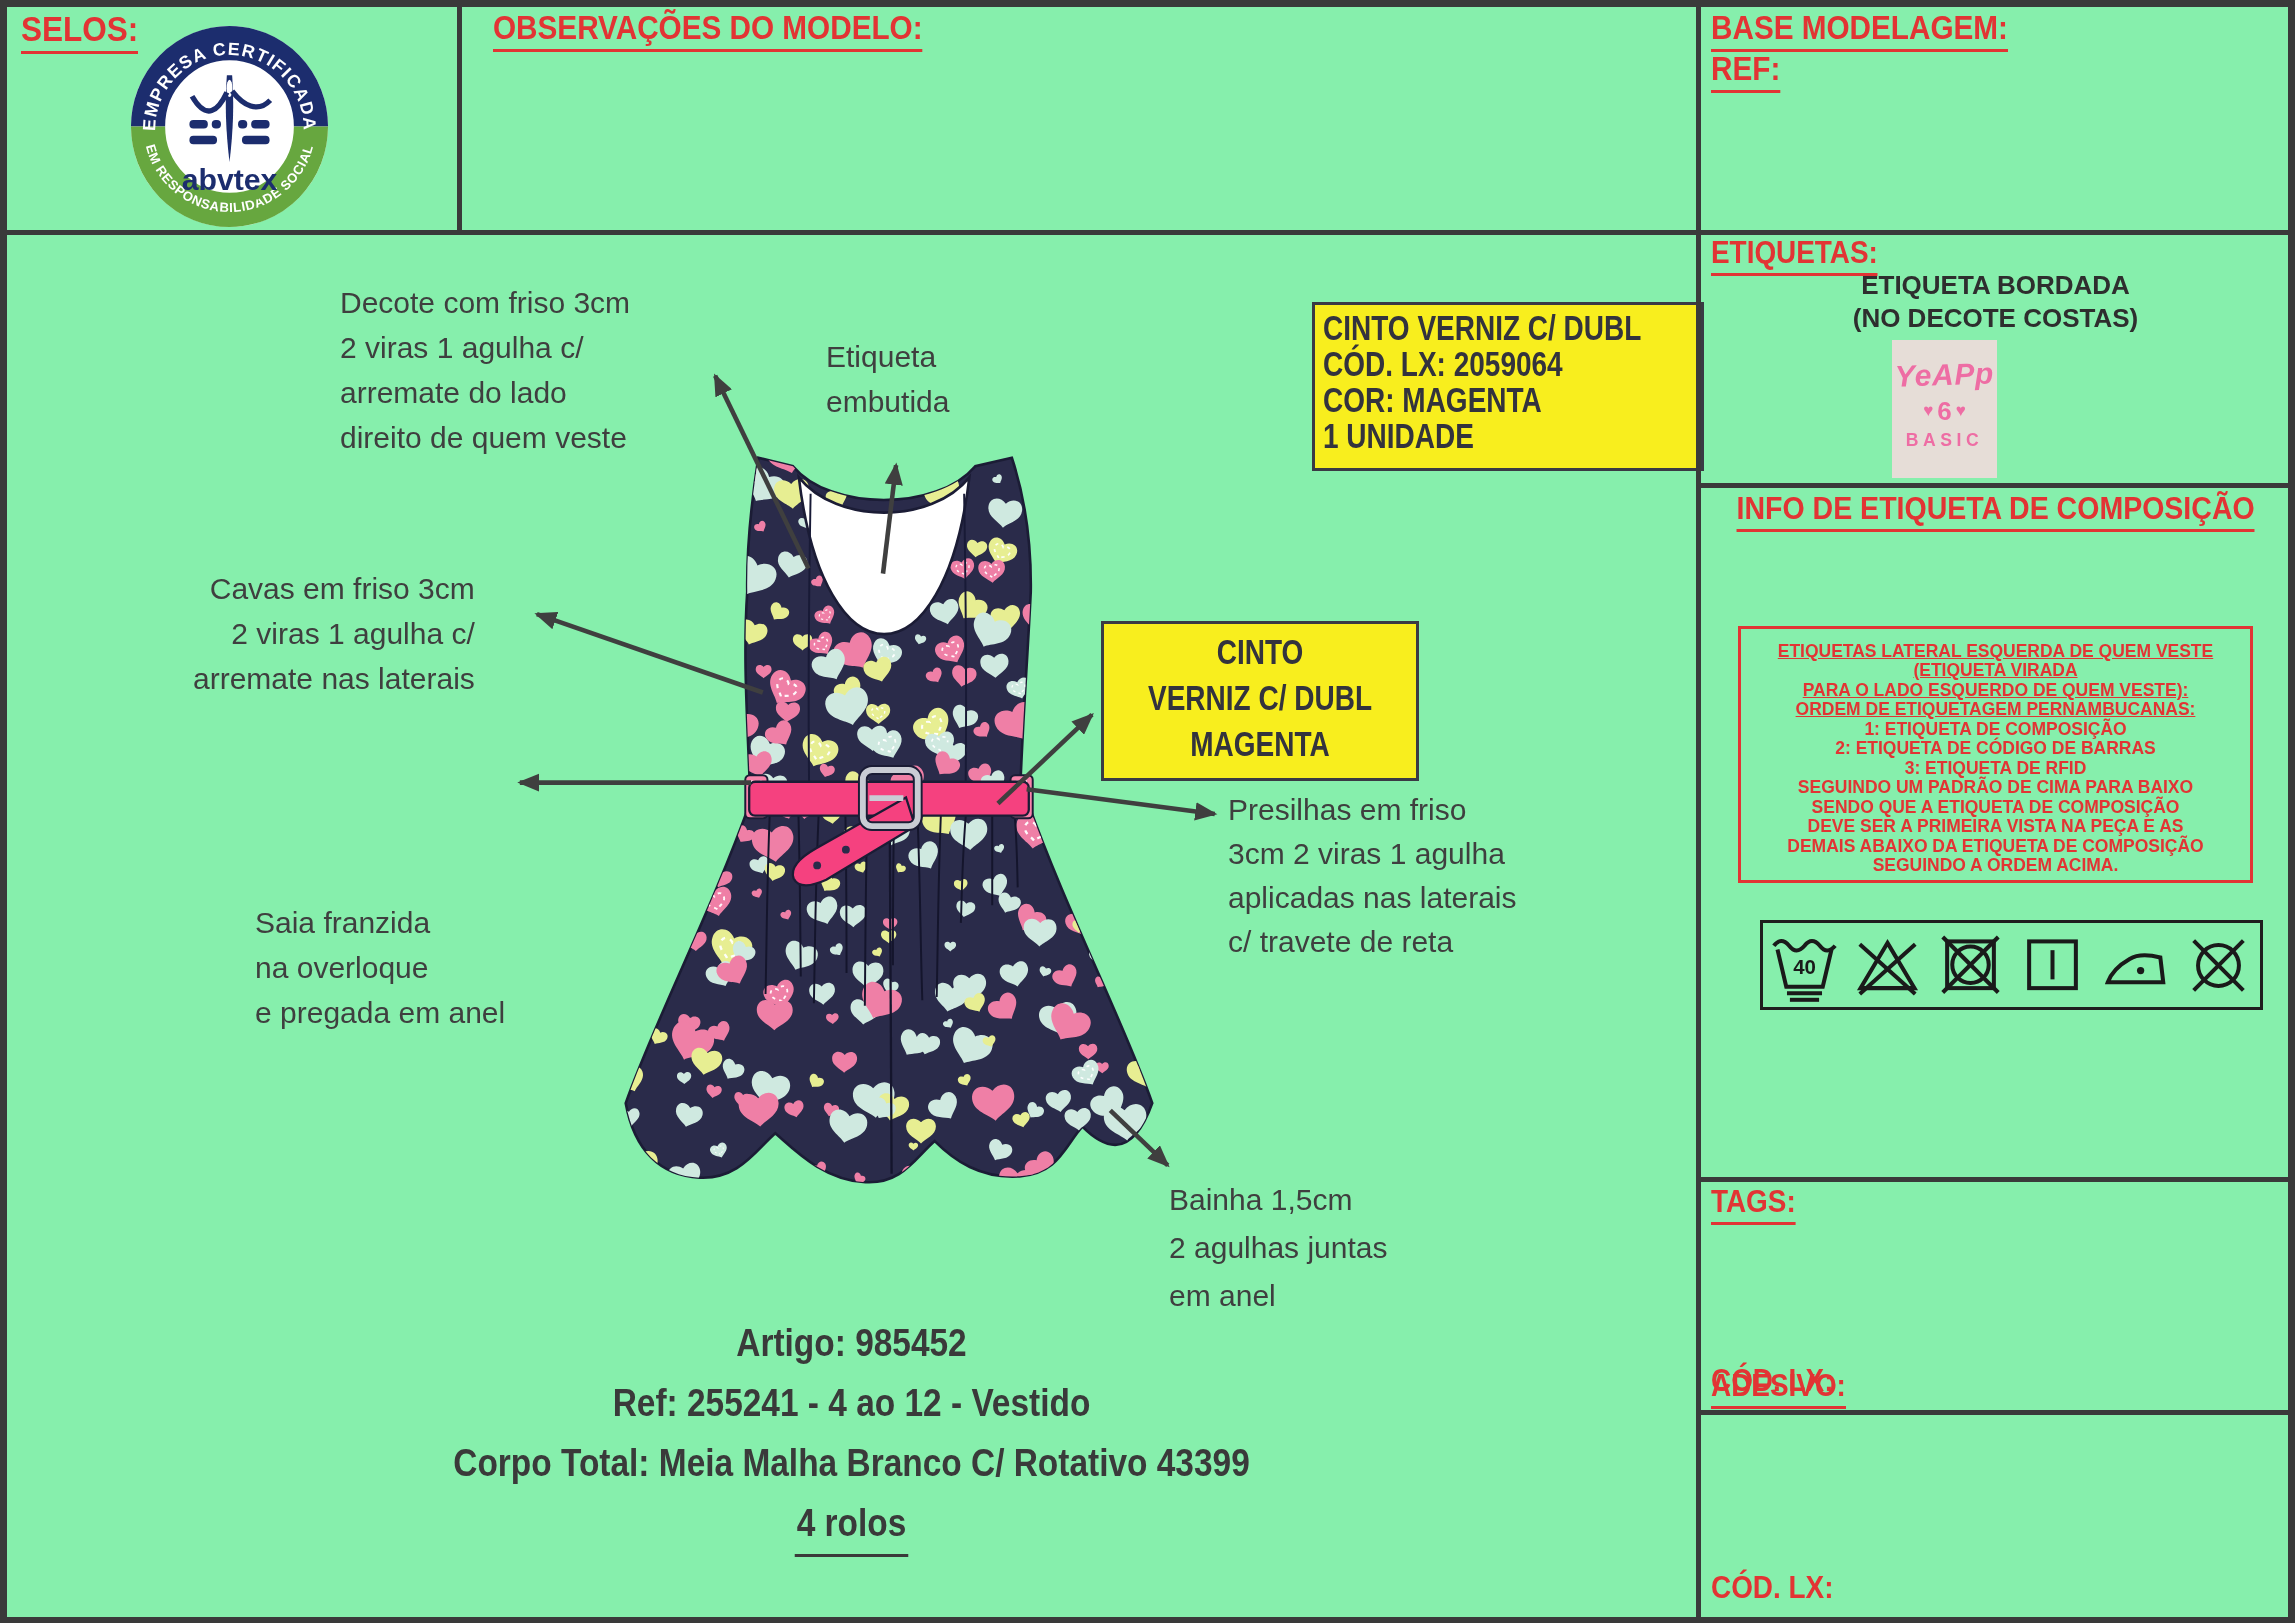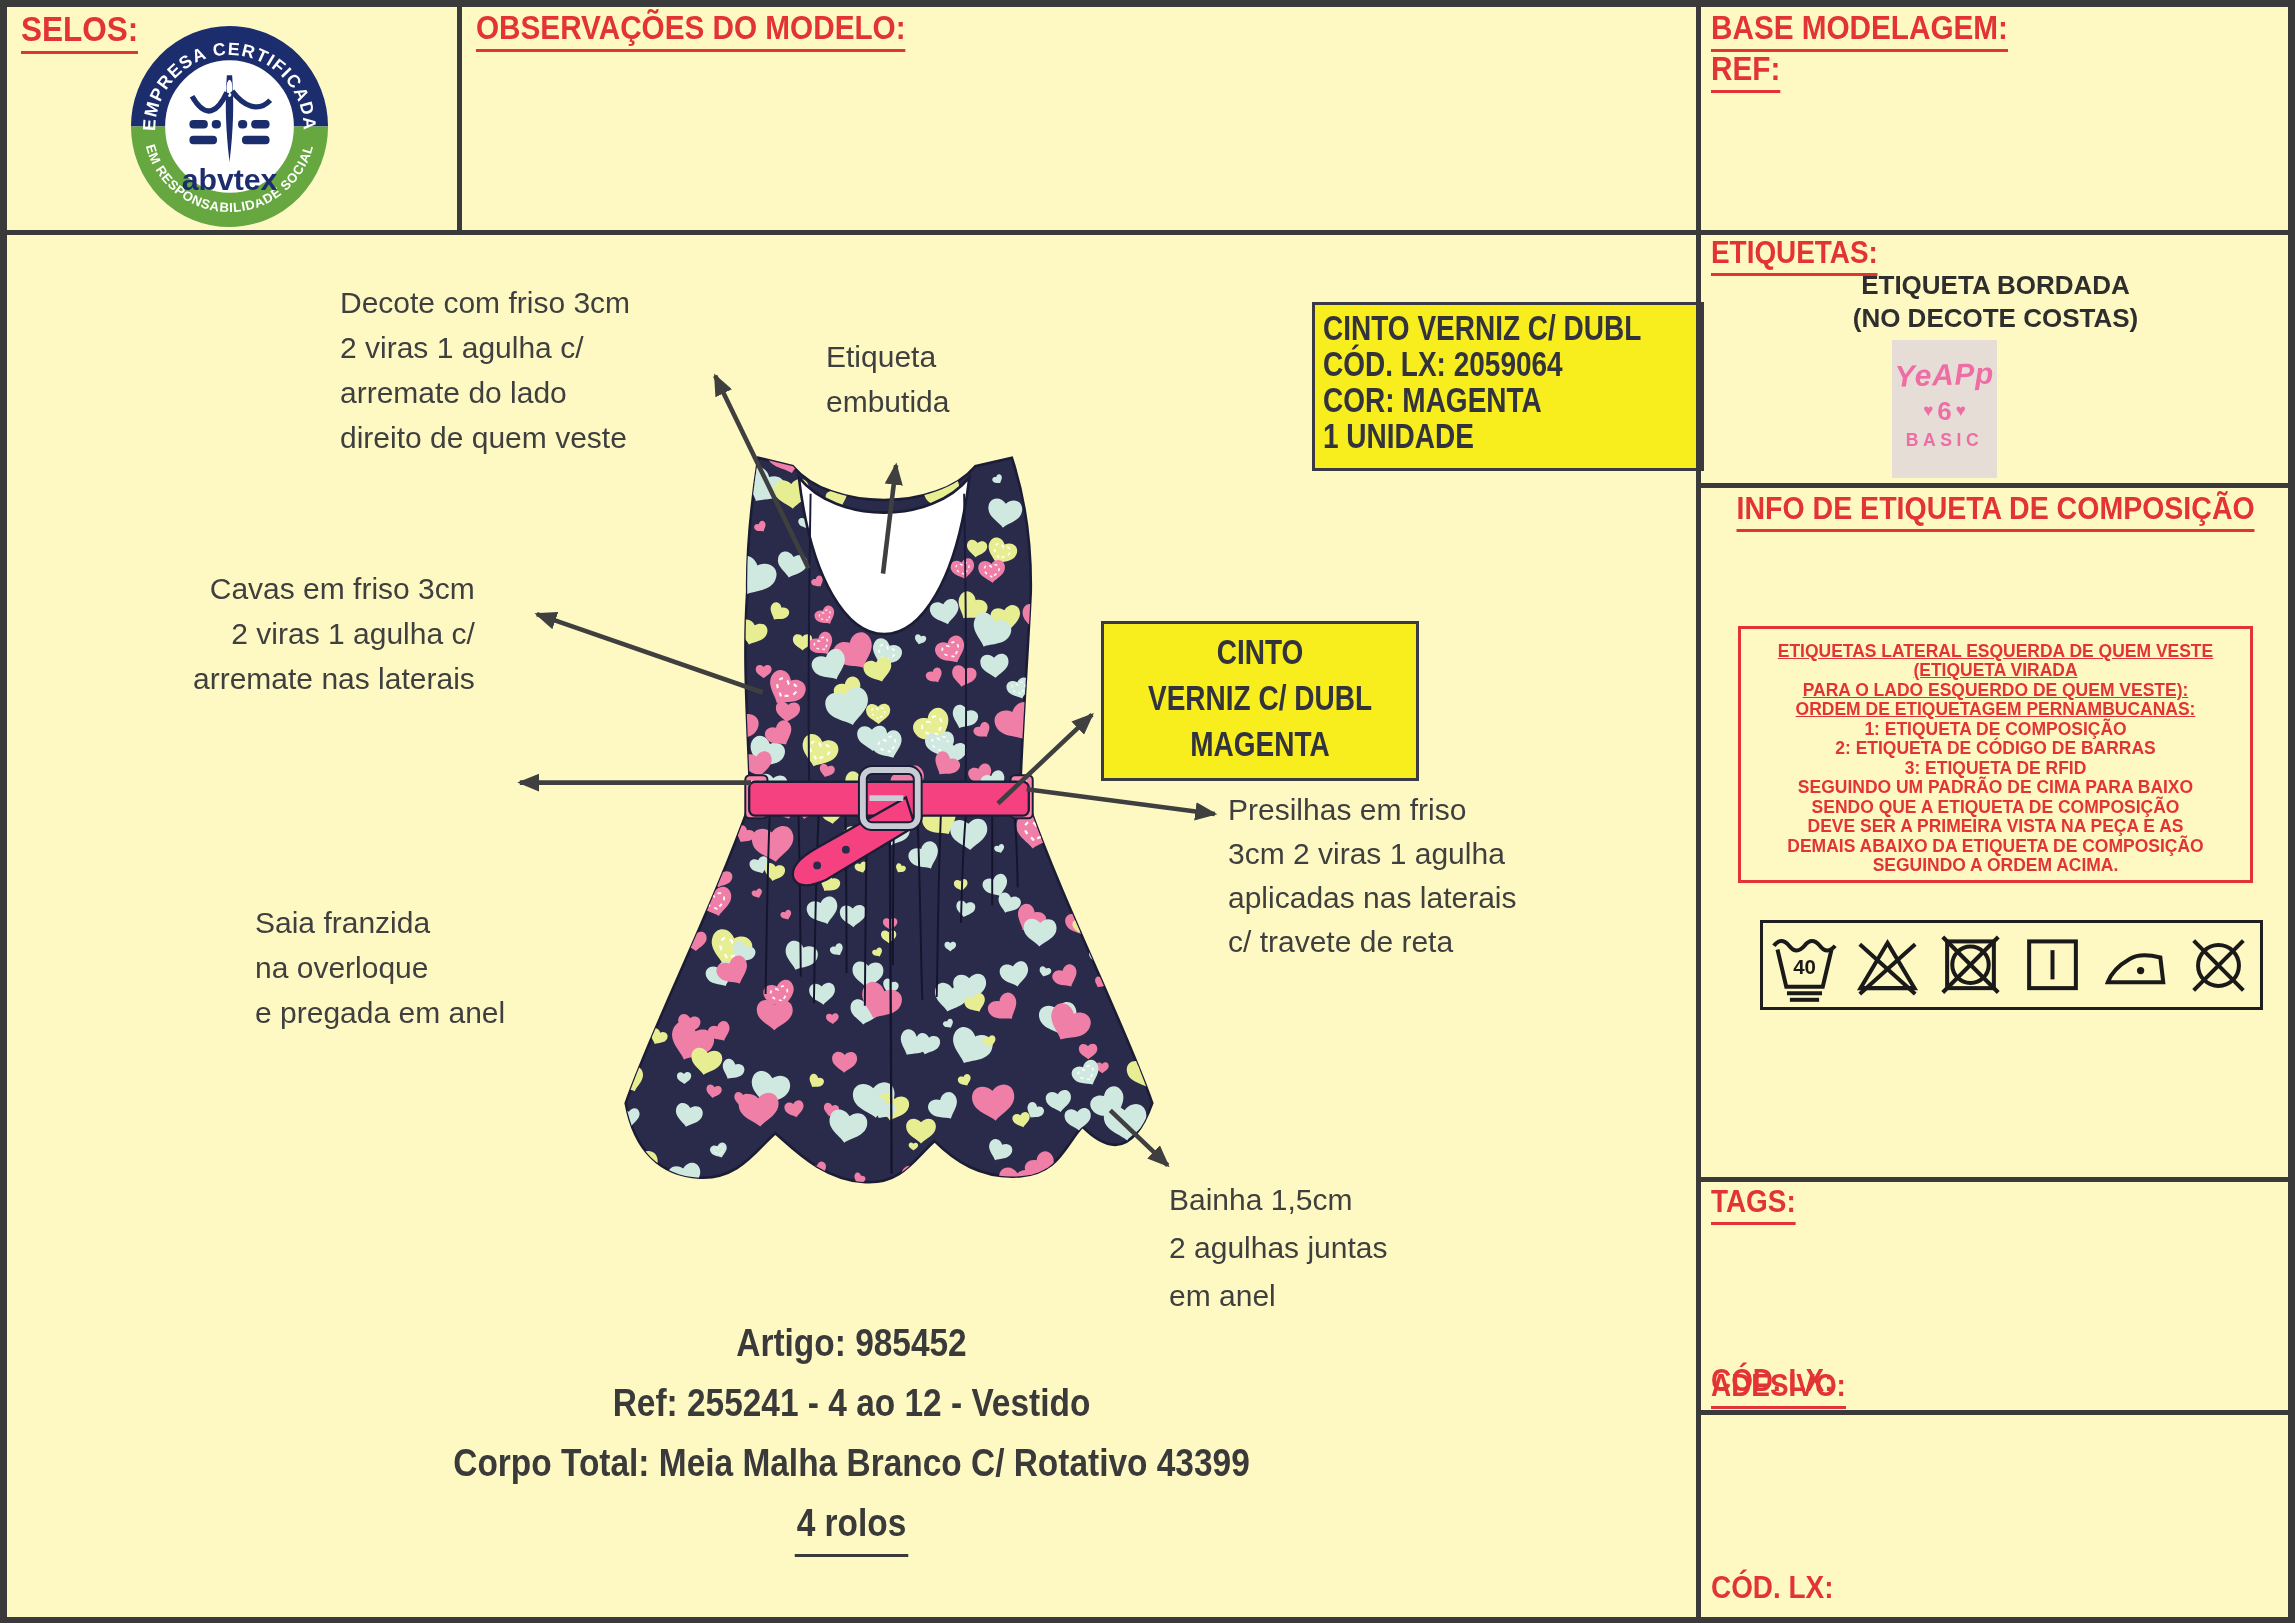--- a/index.html
+++ b/index.html
@@ -1,16 +1,16 @@
 <!DOCTYPE html>
 <html style="font-size:10.5px"><head>
 <meta charset="utf-8">
 <style>
   html,body{margin:0;padding:0;background:#ffffff;}
-  #sheet{position:relative;width:2295px;height:1624px;background:#fef9c3;overflow:hidden;
+  #sheet{position:relative;width:2295px;height:1624px;background:#86efac;overflow:hidden;
          font-family:"Liberation Sans","DejaVu Sans",sans-serif;}
   .frame{position:absolute;inset:0;border:7.8px solid #3a3a3a;pointer-events:none;z-index:40;}
   .gline{position:absolute;background:#3a3a3a;z-index:30;}
   
   .redh{position:absolute;color:#e23434;font-weight:bold;white-space:nowrap;z-index:20;}
   .redh span{border-bottom:3.3px solid #e23434;padding-bottom:2px;display:inline-block;
              transform:scaleX(.9);transform-origin:0 50%;}
   .redh.nounder span{border-bottom:none;}
   
   .ann{position:absolute;color:#3f3f3f;font-size:30px;line-height:45px;white-space:nowrap;z-index:12;}
@@ -56,21 +56,21 @@
 
   <div class="frame"></div>
   <div class="gline" style="left:457px;top:0;width:5.2px;height:235px;"></div>
   <div class="gline" style="left:0;top:230px;width:2295px;height:5.2px;"></div>
   <div class="gline" style="left:1696px;top:0;width:5.2px;height:1624px;"></div>
   <div class="gline" style="left:1696px;top:483px;width:600px;height:5.2px;"></div>
   <div class="gline" style="left:1696px;top:1177px;width:600px;height:5.2px;"></div>
   <div class="gline" style="left:1696px;top:1410px;width:600px;height:5.2px;"></div>
 
   <div class="redh" style="left:21px;top:9.1px;font-size:35px;"><span>SELOS:</span></div>
-  <div class="redh" style="left:476px;top:9.1px;font-size:33px;"><span>OBSERVAÇÕES DO MODELO:</span></div>
+  <div class="redh" style="left:493px;top:9.1px;font-size:33px;"><span>OBSERVAÇÕES DO MODELO:</span></div>
   <div class="redh" style="left:1711px;top:9.1px;font-size:33px;"><span>BASE MODELAGEM:</span></div>
   <div class="redh" style="left:1711px;top:50px;font-size:33px;"><span>REF:</span></div>
 
   <svg class="abs" style="left:129px;top:23.5px;z-index:12;" width="201" height="205" viewBox="0 0 306 312">
     <defs>
       <path id="tp-top" d="M 40 160 A 113 113 0 0 1 266 160"></path>
       <path id="tp-bot" d="M 24 178 A 131 131 0 0 0 282 178"></path>
     </defs>
     <ellipse cx="153" cy="156" rx="150" ry="153" fill="#ffffff"></ellipse>
     <path d="M 29 156 A 124 127 0 0 1 277 156" fill="none" stroke="#1c2d6e" stroke-width="52"></path>

